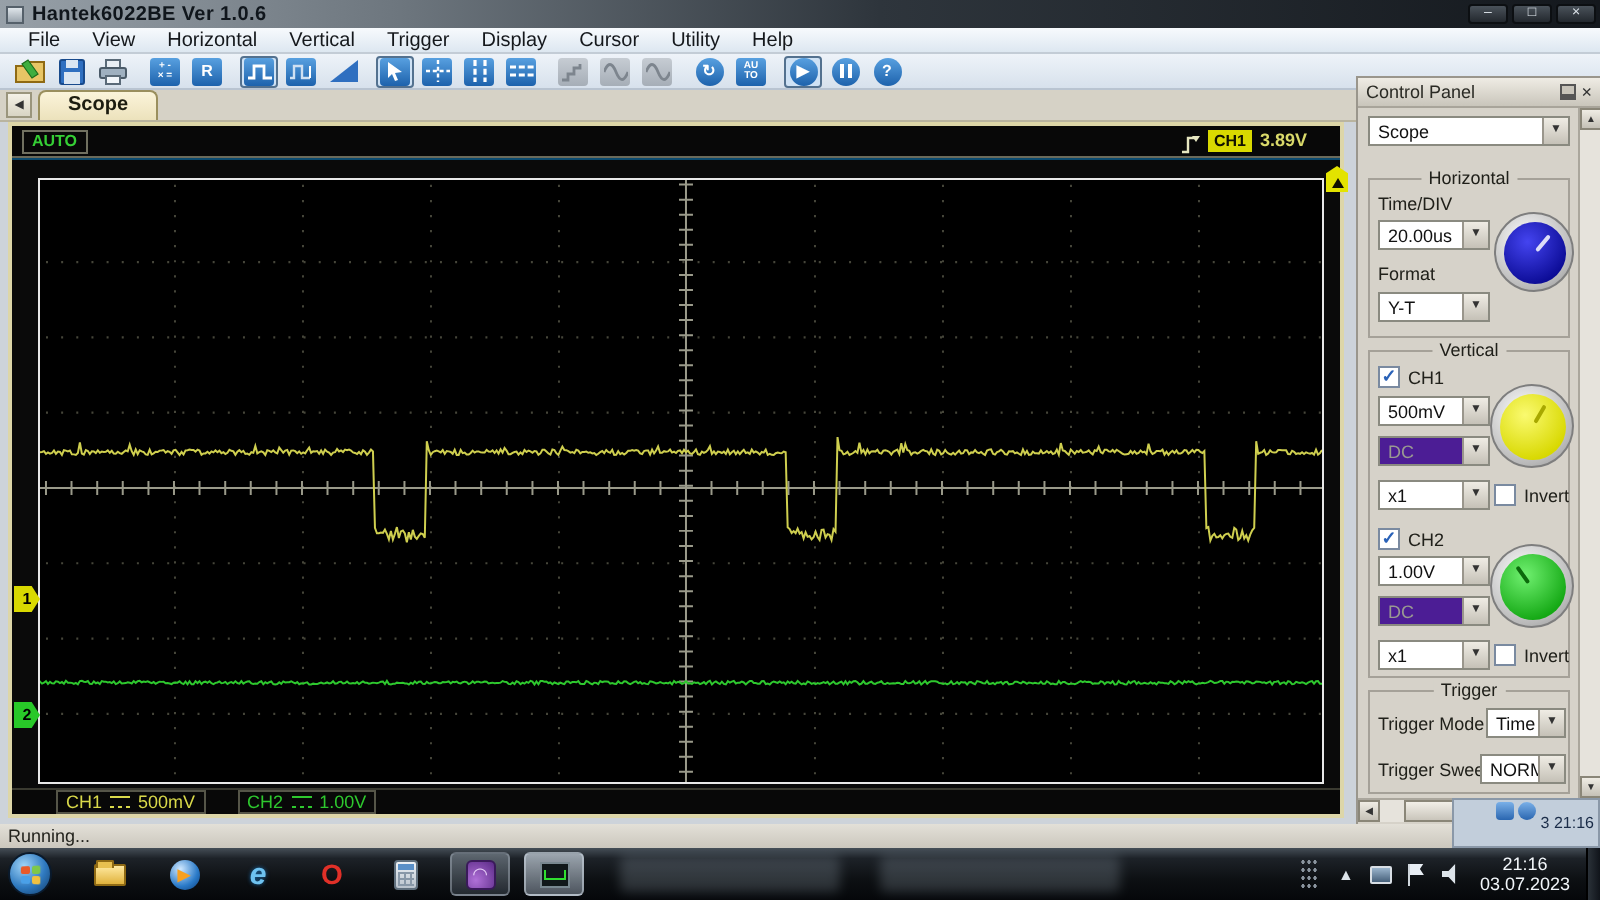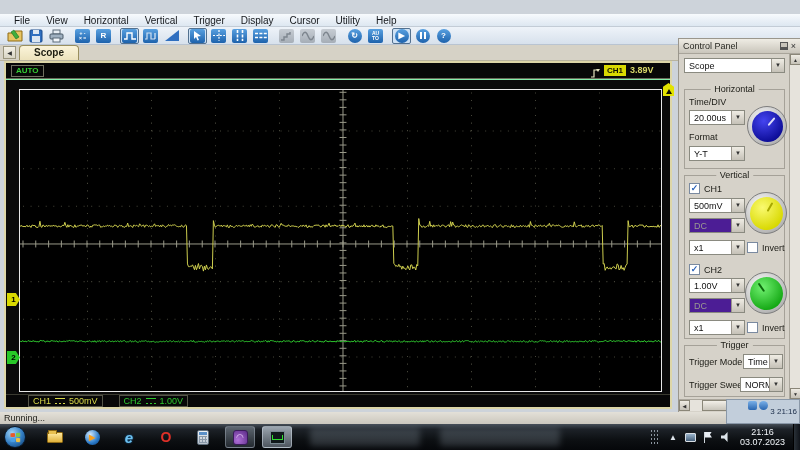--- a/index.html
+++ b/index.html
@@ -21,21 +21,21 @@
   .ti .tile.round{border-radius:50%;width:14px;}
   .ti.dis .tile{background:linear-gradient(#c6ccd3,#a6aeb7);color:#858d96;}
   .tgap{width:5px;}
   .tlabel{font-size:8px;font-weight:bold;line-height:8px;}
   .tlabel.tiny{font-size:5px;line-height:5px;letter-spacing:0;}
   
   #tabbar{left:0;top:45px;width:678px;height:16px;background:#d6d2c6;border-bottom:1px solid #b9b49f;display:flex;align-items:flex-end;}
   #tab-prev{width:13px;height:13px;margin:0 3px 1px 3px;background:linear-gradient(#f4f1e6,#d8d4c4);border:1px solid #9a957d;font-size:6px;text-align:center;line-height:12px;color:#333;}
   #tab-scope{height:15px;padding:0 14px;background:linear-gradient(#fbf4da,#ece2bc);border:1px solid #9a8f5e;border-bottom:none;border-radius:4px 4px 0 0;font-size:10px;font-weight:bold;color:#1c1c10;line-height:14px;}
   
-  #scope-frame{left:4px;top:61px;width:668px;height:348px;background:#86efac;border:2px solid #ddd6a8;}
+  #scope-frame{left:4px;top:61px;width:668px;height:348px;background:#0c4a6e;border:2px solid #ddd6a8;}
   #trig-bar{left:0;top:0;width:664px;height:16px;background:#080808;border-bottom:1px solid #6a6a5a;}
   #auto-box{left:5px;top:2px;height:12px;padding:0 4px;border:1px solid #707060;color:#35cf35;font-size:8px;font-weight:bold;line-height:10px;}
   #trig-edge{left:584px;top:2px;}
   #trig-ch{left:598px;top:2px;height:11px;padding:0 3px;background:#d9d900;color:#101000;font-size:8px;font-weight:bold;line-height:11px;}
   #trig-level{left:624px;top:2px;color:#d9d96a;font-size:9px;font-weight:bold;}
   #display{left:0;top:17px;width:664px;height:314px;background:#0a0a0a;}
   #plot{left:13px;top:9px;width:643px;height:303px;border:1px solid #e8e8e8;background:#000;}
   #plot svg{display:block;width:100%;height:100%;}
   .chmark{width:13px;height:13px;font-size:8px;font-weight:bold;color:#000;text-align:center;line-height:13px;clip-path:polygon(0 0,68% 0,100% 50%,68% 100%,0 100%);}
   #mark-ch1{left:1px;top:213px;background:#d9d900;}
@@ -105,20 +105,29 @@
   .spk-ico{width:11px;height:10px;background:#dde4ea;clip-path:polygon(0 35%,30% 35%,60% 0,60% 100%,30% 65%,0 65%);}
   #clock{text-align:center;color:#f2f6fa;font-size:9px;line-height:10px;margin-right:8px;}
   #showdesk{width:7px;height:26px;background:linear-gradient(90deg,#2a3138,#10141a);border-left:1px solid #000;}
   .blurpatch{position:absolute;background:#cfe2f2;opacity:.18;filter:blur(3px);border-radius:3px;}
 </style>
 </head>
 <body>
 
 <div id="screen">
 
+  <div class="abs" id="titlebar">
+    <div class="app-ico"></div>
+    <div class="t">Hantek6022BE Ver 1.0.6</div>
+    <div style="margin-left:auto;display:flex;margin-right:2px;">
+      <div class="winbtn">–</div>
+      <div class="winbtn">□</div>
+      <div class="winbtn">×</div>
+    </div>
+  </div>
 
   <div class="abs" id="menubar">
     <span class="menu-item">File</span>
     <span class="menu-item">View</span>
     <span class="menu-item">Horizontal</span>
     <span class="menu-item">Vertical</span>
     <span class="menu-item">Trigger</span>
     <span class="menu-item">Display</span>
     <span class="menu-item">Cursor</span>
     <span class="menu-item">Utility</span>

